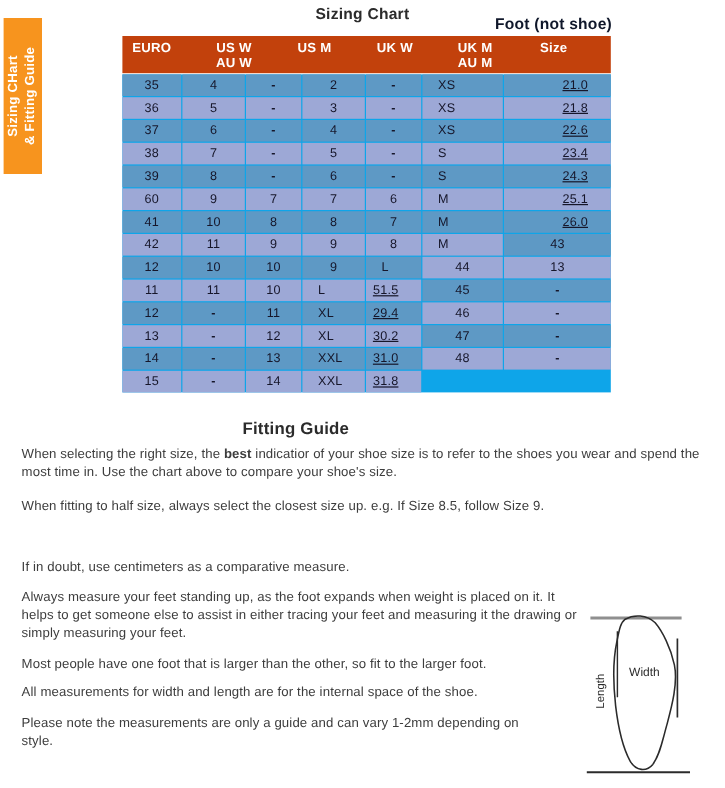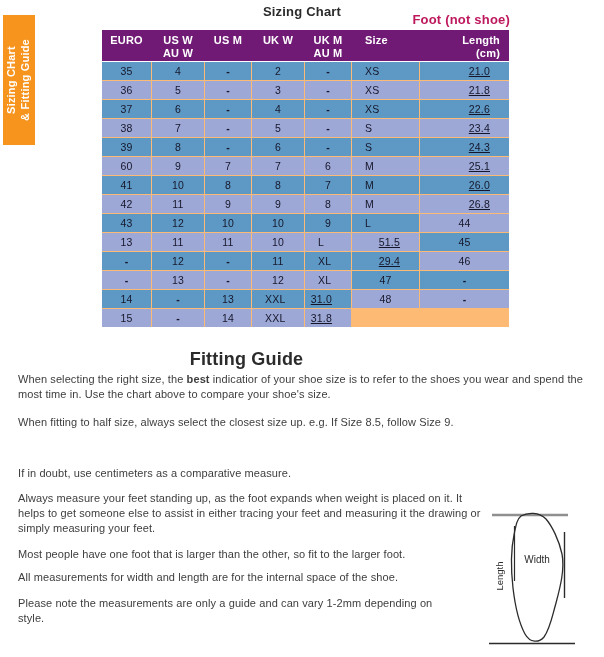--- a/index.html
+++ b/index.html
@@ -21,53 +21,53 @@
     text-align:center; white-space:nowrap; letter-spacing:0.2px;
   }
 
   
   .chart-title {
     position:absolute; left:0; top:4px; width:604px; text-align:center;
     font-size:13px; font-weight:bold; color:#2b2b2b; letter-spacing:0.2px;
   }
   .foot-note {
     position:absolute; right:94px; top:12px;
-    font-size:13px; font-weight:bold; color:#be185d; letter-spacing:0.2px;
+    font-size:13px; font-weight:bold; color:#0f172a; letter-spacing:0.2px;
   }
 
   
   .size-table { position:absolute; left:102px; top:30px; width:407px; }
   .thead {
     display:grid; grid-template-columns:49px 52px 46px 52px 46px 67px 89px;
-    gap:1px; background:#701a75; height:31px;
+    gap:18px; background:#c2410c; height:31px;
   }
   .thead .hcell {
     padding-top:4px; color:#ffffff; font-weight:bold; font-size:11px;
     line-height:12.5px; text-align:center; letter-spacing:0.2px;
   }
   .thead .hcell.c5 { text-align:left; padding-left:13px; }
   .thead .hcell.c6 { text-align:right; padding-right:9px; }
   .tbody {
     display:grid; grid-template-columns:49px 52px 46px 52px 46px 67px 89px;
-    grid-auto-rows:18px; gap:1px; background:#fdba74; margin-top:1px;
+    grid-auto-rows:18px; gap:1px; background:#0ea5e9; margin-top:1px;
   }
   .tbody .cell {
     font-size:10.5px; color:#16162a; display:flex; align-items:center;
     justify-content:center; letter-spacing:0.2px;
   }
   .tbody .cell.c5 { justify-content:flex-start; padding-left:13px; }
   .tbody .cell.c6 { justify-content:flex-end; padding-right:19px;text-decoration:underline; }
   .tbody .row-dark  { background:#5E99C5; }
   .tbody .row-light { background:#9DA8D6; }
   .tbody .dash { font-weight:bold; }
 
   
   .section-heading {
     position:absolute; left:0; width:493px; text-align:center;
-    font-size:18px; font-weight:bold; color:#2b2b2b; letter-spacing:0.2px;
+    font-size:14px; font-weight:bold; color:#2b2b2b; letter-spacing:0.2px;
   }
   .para {
     position:absolute; left:18px; font-size:11px; line-height:15px;
     color:#3d3d3d; letter-spacing:0.1px;
   }
 
   
   .foot-diagram { position:absolute; left:484px; top:502px; }
 </style>
 </head>
@@ -161,21 +161,20 @@
         <div class="cell c3 row-dark">8</div>
         <div class="cell c4 row-dark">7</div>
         <div class="cell c5 row-dark">M</div>
         <div class="cell c6 row-dark">26.0</div>
         <div class="cell c0 row-light">42</div>
         <div class="cell c1 row-light">11</div>
         <div class="cell c2 row-light">9</div>
         <div class="cell c3 row-light">9</div>
         <div class="cell c4 row-light">8</div>
         <div class="cell c5 row-light">M</div>
-        <div class="cell c6 row-light">26.8</div>
         <div class="cell c0 row-dark">43</div>
         <div class="cell c1 row-dark">12</div>
         <div class="cell c2 row-dark">10</div>
         <div class="cell c3 row-dark">10</div>
         <div class="cell c4 row-dark">9</div>
         <div class="cell c5 row-dark">L</div>
         <div class="cell c0 row-light">44</div>
         <div class="cell c1 row-light">13</div>
         <div class="cell c2 row-light">11</div>
         <div class="cell c3 row-light">11</div>
@@ -188,20 +187,21 @@
         <div class="cell c3 row-dark dash">-</div>
         <div class="cell c4 row-dark">11</div>
         <div class="cell c5 row-dark">XL</div>
         <div class="cell c6 row-dark">29.4</div>
         <div class="cell c0 row-light">46</div>
         <div class="cell c1 row-light dash">-</div>
         <div class="cell c2 row-light">13</div>
         <div class="cell c3 row-light dash">-</div>
         <div class="cell c4 row-light">12</div>
         <div class="cell c5 row-light">XL</div>
+        <div class="cell c6 row-light">30.2</div>
         <div class="cell c0 row-dark">47</div>
         <div class="cell c1 row-dark dash">-</div>
         <div class="cell c2 row-dark">14</div>
         <div class="cell c3 row-dark dash">-</div>
         <div class="cell c4 row-dark">13</div>
         <div class="cell c5 row-dark">XXL</div>
         <div class="cell c6 row-dark">31.0</div>
         <div class="cell c0 row-light">48</div>
         <div class="cell c1 row-light dash">-</div>
         <div class="cell c2 row-light">15</div>

